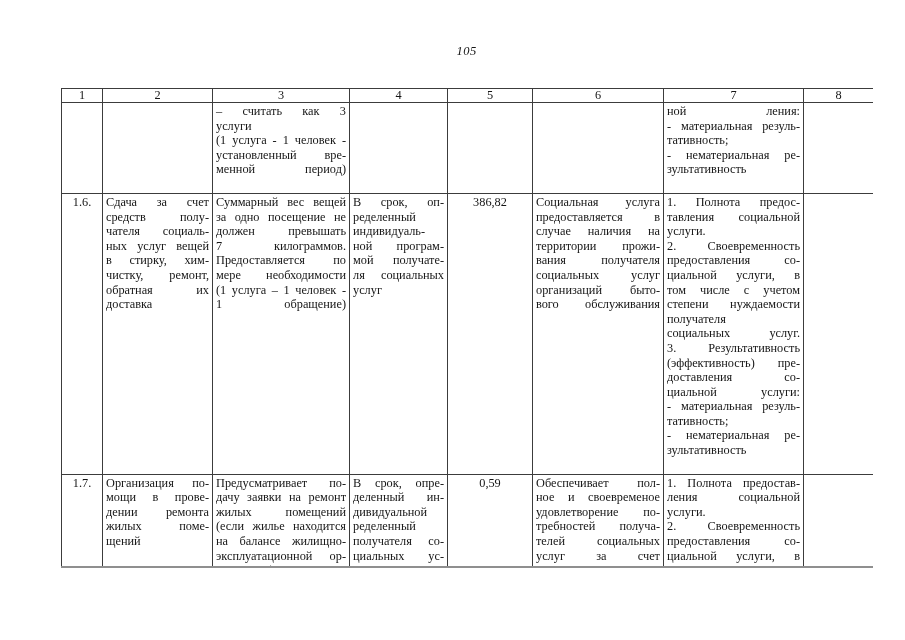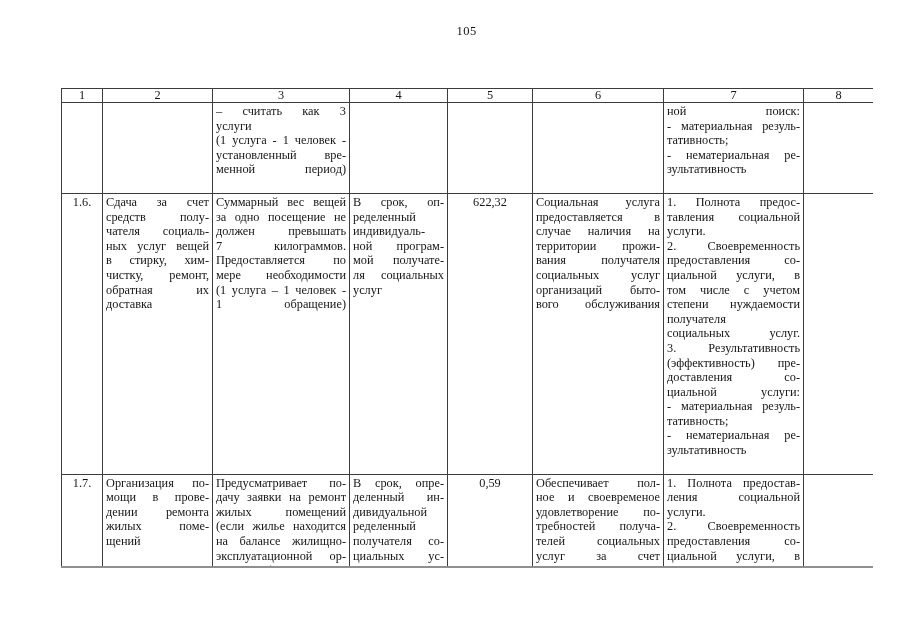--- a/index.html
+++ b/index.html
@@ -8,26 +8,27 @@
     width: 905px;
     height: 640px;
     background: #ffffff;
     font-family: "Liberation Serif", "DejaVu Serif", serif;
     color: #151515;
     overflow: hidden;
     box-sizing: border-box;
   }
   .page-number {
     position: absolute;
-    top: 24px;
+    top: 44px;
     left: 60px;
     width: 813px;
     text-align: center;
     font-size: 12.5px;
     letter-spacing: 0.5px;
+    font-style: italic;
   }
   .table-wrap {
     position: absolute;
     top: 88px;
     left: 61px;
     width: 812px;
     height: 478px;
     overflow: hidden;
     border-bottom: 2px solid #8f8f8f; 
   }
@@ -102,21 +103,21 @@
           <td class="c-center"></td>
           <td></td>
           <td>– считать как 3
 услуги
 (1 услуга - 1 человек -
 установленный вре-
 менной период)</td>
           <td></td>
           <td class="c-center"></td>
           <td></td>
-          <td>ной поиск:
+          <td>ной ления:
 - материальная резуль-
 тативность;
 - нематериальная ре-
 зультативность</td>
           <td></td>
         </tr>
         <tr class="row-one-six">
           <td class="c-center">1.6.</td>
           <td>Сдача за счет
 средств полу-
@@ -134,21 +135,21 @@
 мере необходимости
 (1 услуга – 1 человек -
 1 обращение)</td>
           <td>В срок, оп-
 ределенный
 индивидуаль-
 ной програм-
 мой получате-
 ля социальных
 услуг</td>
-          <td class="c-center">622,32</td>
+          <td class="c-center">386,82</td>
           <td>Социальная услуга
 предоставляется в
 случае наличия на
 территории прожи-
 вания получателя
 социальных услуг
 организаций быто-
 вого обслуживания</td>
           <td>1. Полнота предос-
 тавления социальной

